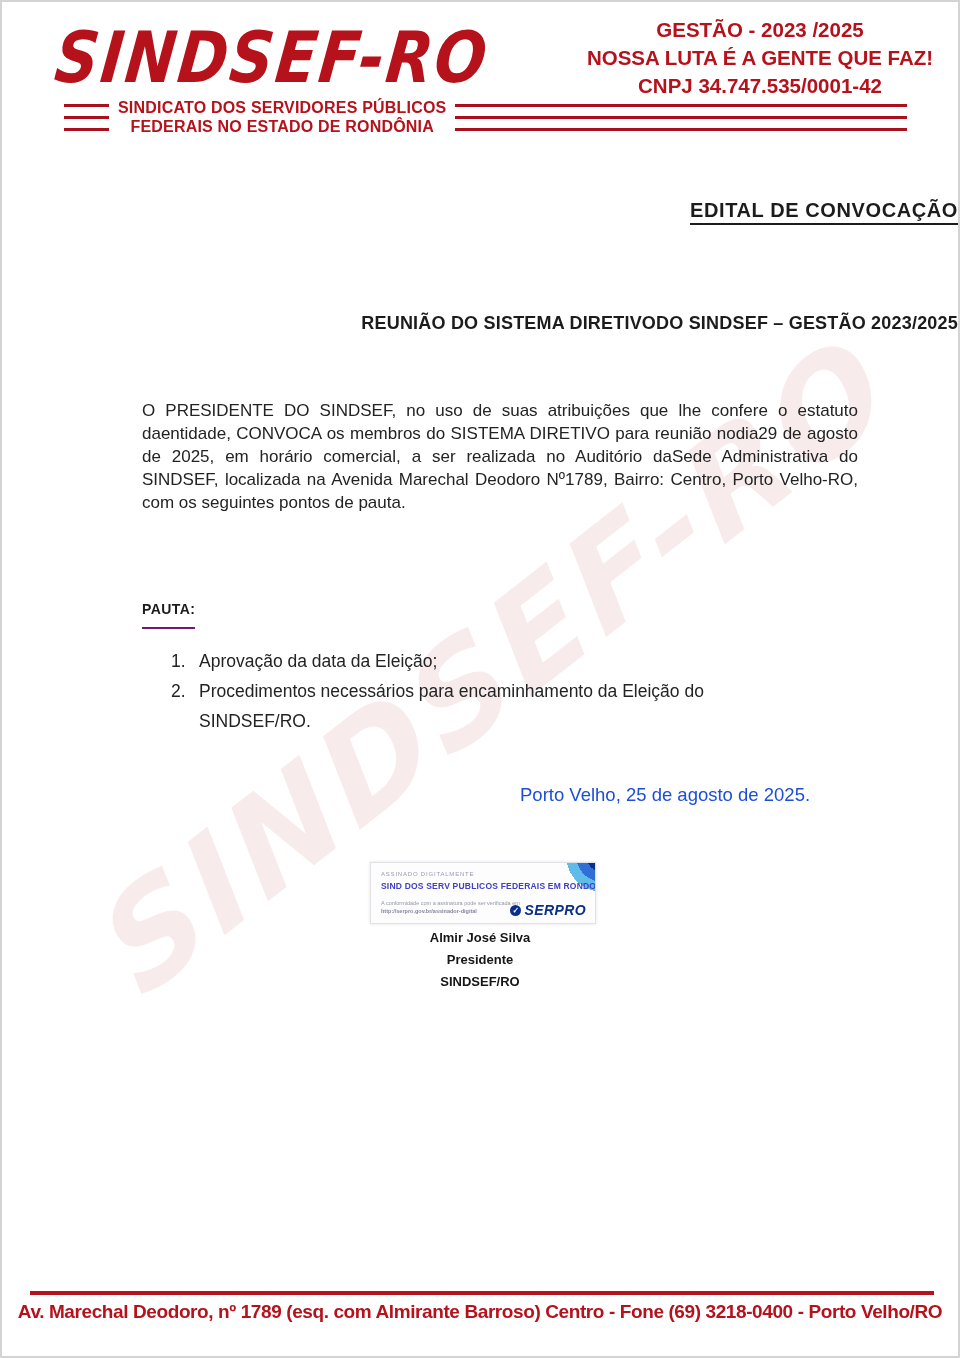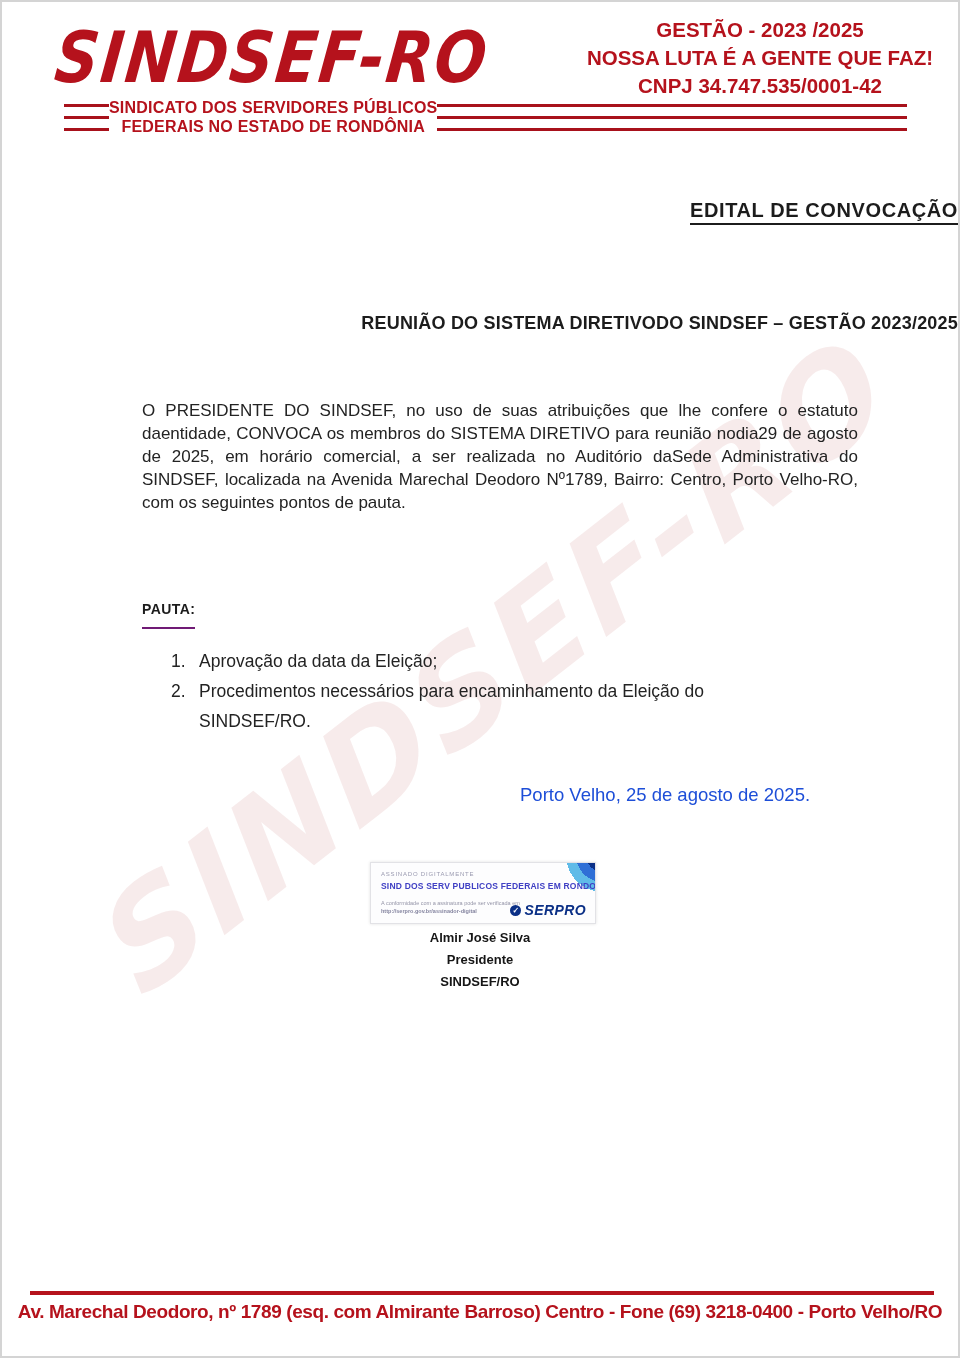--- a/index.html
+++ b/index.html
@@ -21,21 +21,21 @@
   
   .logo-text {
     position:absolute; left:58px; top:14px; z-index:2;
     font-family:"DejaVu Sans", sans-serif; font-weight:bold; font-style:italic;
     font-size:58px; letter-spacing:2px; white-space:nowrap;
     transform:scale(1.04,1.22) skewX(-7deg); transform-origin:left top;
     color:#b5121c;
   }
   .header-band {
     position:absolute; left:62px; top:96px; width:843px; z-index:2;
-    display:flex; align-items:center; 
+    display:flex; align-items:center; gap:9px;
   }
   .lines3 { display:flex; flex-direction:column; gap:9px; }
   .lines3 .rule { height:3px; background:#a8111b; }
   .lines3.left { width:45px; flex:0 0 45px; }
   .lines3.right { flex:1; }
   .tagline { flex:0 0 auto; text-align:center; color:#b5121c; font-weight:bold;
     font-size:16px; line-height:19px; white-space:nowrap; letter-spacing:0.2px; }
   .header-right {
     position:absolute; left:545px; top:14px; width:362px; z-index:3;
     text-align:center; color:#b5121c; font-weight:bold;

